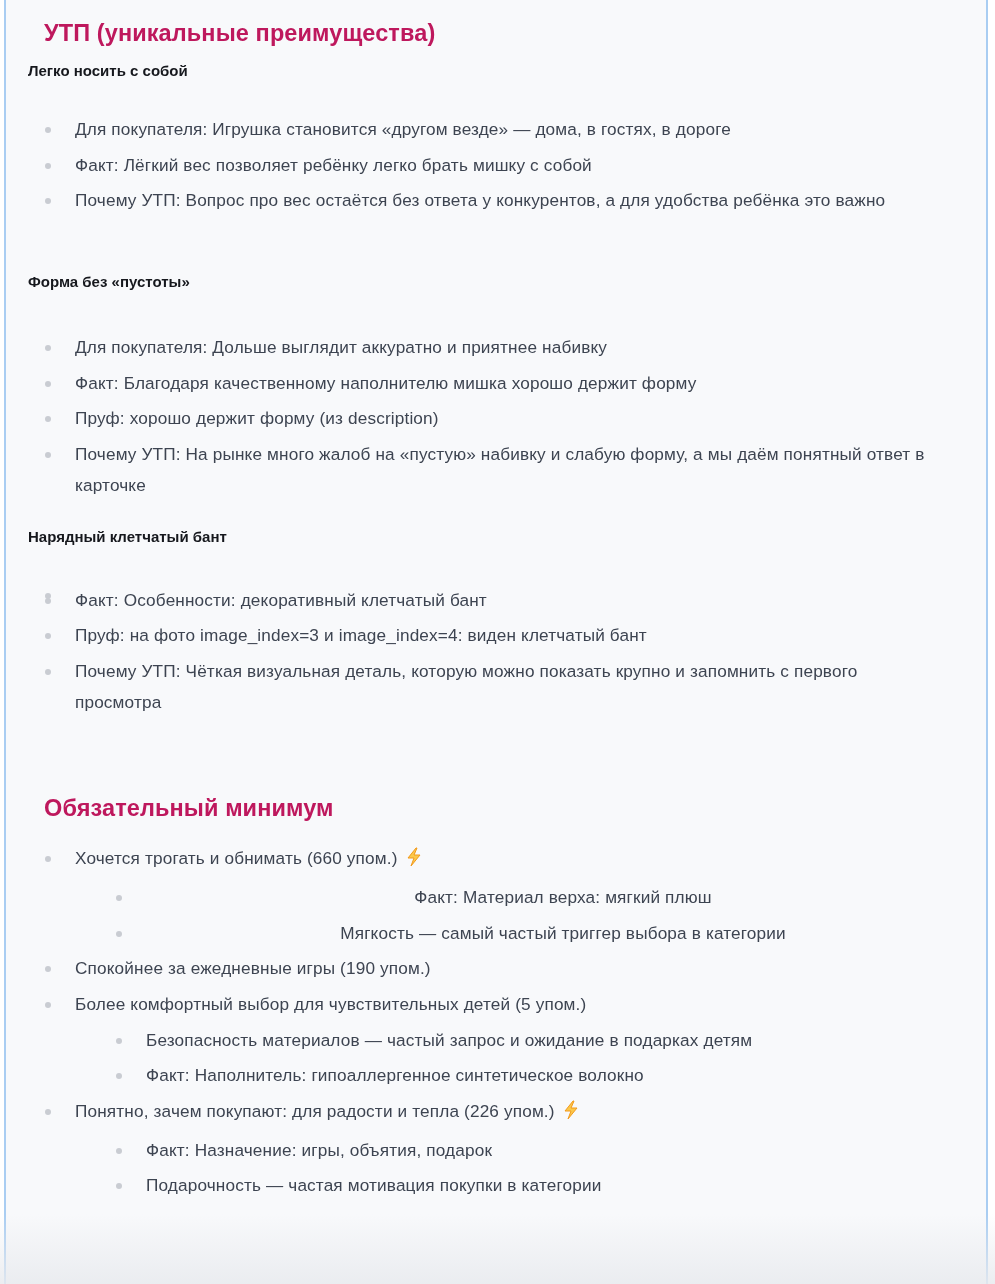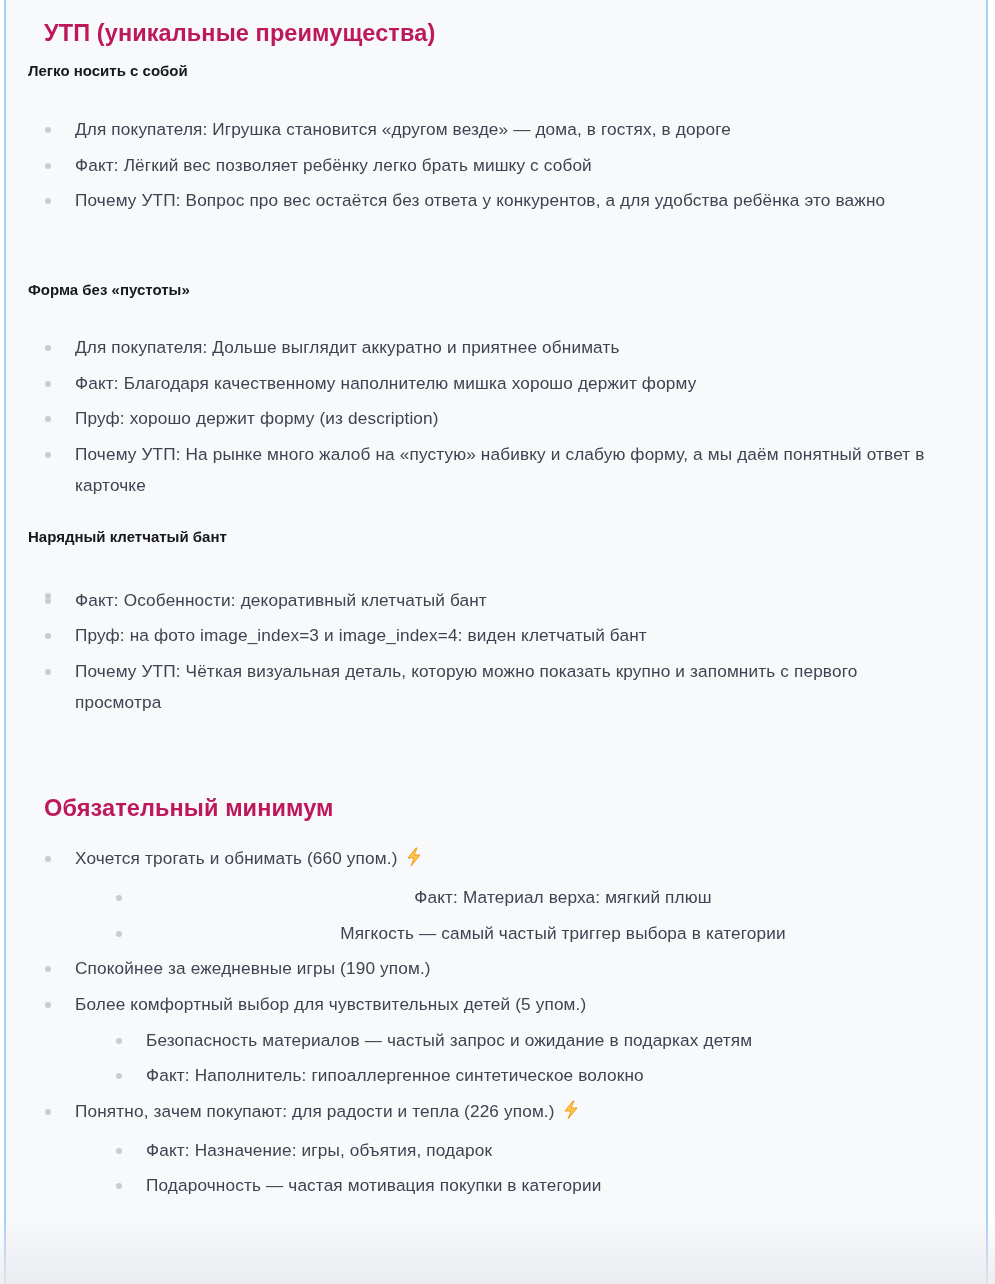--- a/index.html
+++ b/index.html
@@ -114,23 +114,23 @@
 
     <h1 class="section-title" style="top:14px;">УТП (уникальные преимущества)</h1>
 
     <h2 class="sub-title" style="top:72px;">Легко носить с собой</h2>
     <ul class="bullets" style="top:112px;">
       <li><span class="dot"></span><span>Для покупателя: Игрушка становится «другом везде» — дома, в гостях, в дороге</span></li>
       <li><span class="dot"></span><span>Факт: Лёгкий вес позволяет ребёнку легко брать мишку с собой</span></li>
       <li><span class="dot"></span><span>Почему УТП: Вопрос про вес остаётся без ответа у конкурентов, а для удобства ребёнка это важно</span></li>
     </ul>
 
-    <h2 class="sub-title" style="top:291px;">Форма без «пустоты»</h2>
+    <h2 class="sub-title" style="top:283px;">Форма без «пустоты»</h2>
     <ul class="bullets" style="top:330px;">
-      <li><span class="dot"></span><span>Для покупателя: Дольше выглядит аккуратно и приятнее обнимать</span></li>
+      <li><span class="dot"></span><span>Для покупателя: Дольше выглядит аккуратно и приятнее набивку</span></li>
       <li><span class="dot"></span><span>Факт: Благодаря качественному наполнителю мишка хорошо держит форму</span></li>
       <li><span class="dot"></span><span>Пруф: хорошо держит форму (из description)</span></li>
       <li style="padding-right:40px;"><span class="dot"></span><span>Почему УТП: На рынке много жалоб на «пустую» набивку и слабую форму, а мы даём понятный ответ в карточке</span></li>
     </ul>
 
     <h2 class="sub-title" style="top:538px;">Нарядный клетчатый бант</h2>
     <ul class="bullets" style="top:578px;">
       <li><span class="dot"></span></li>
       <li><span class="dot"></span><span>Факт: Особенности: декоративный клетчатый бант</span></li>
       <li><span class="dot"></span><span>Пруф: на фото image_index=3 и image_index=4: виден клетчатый бант</span></li>

